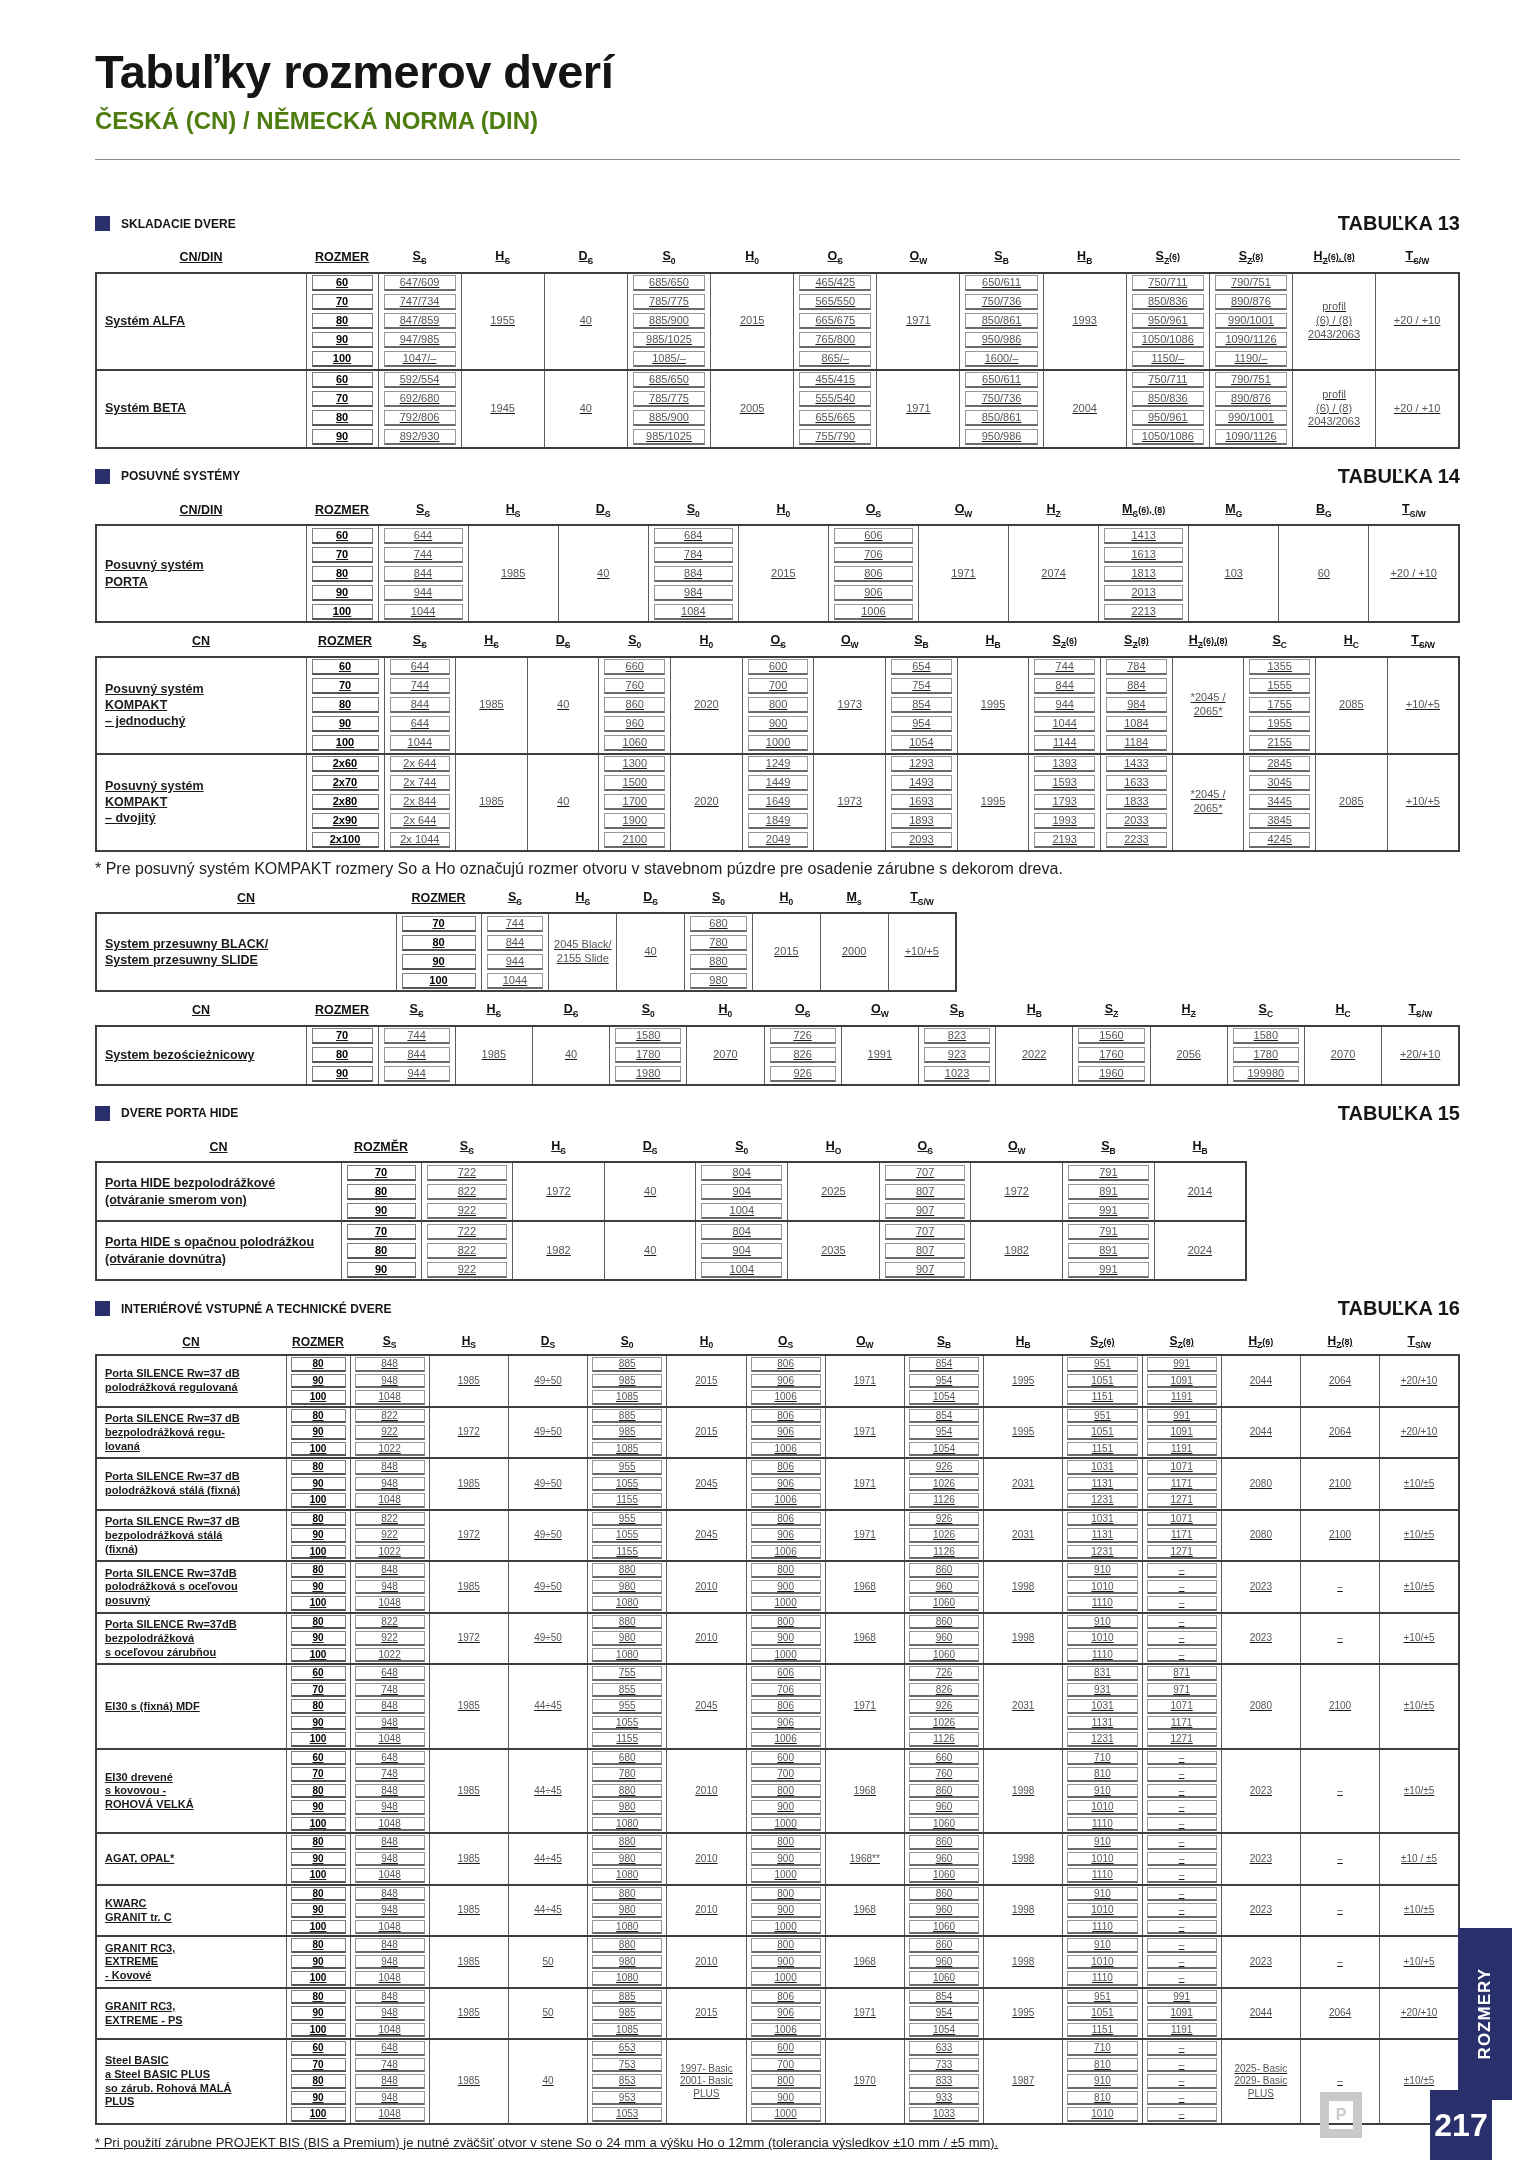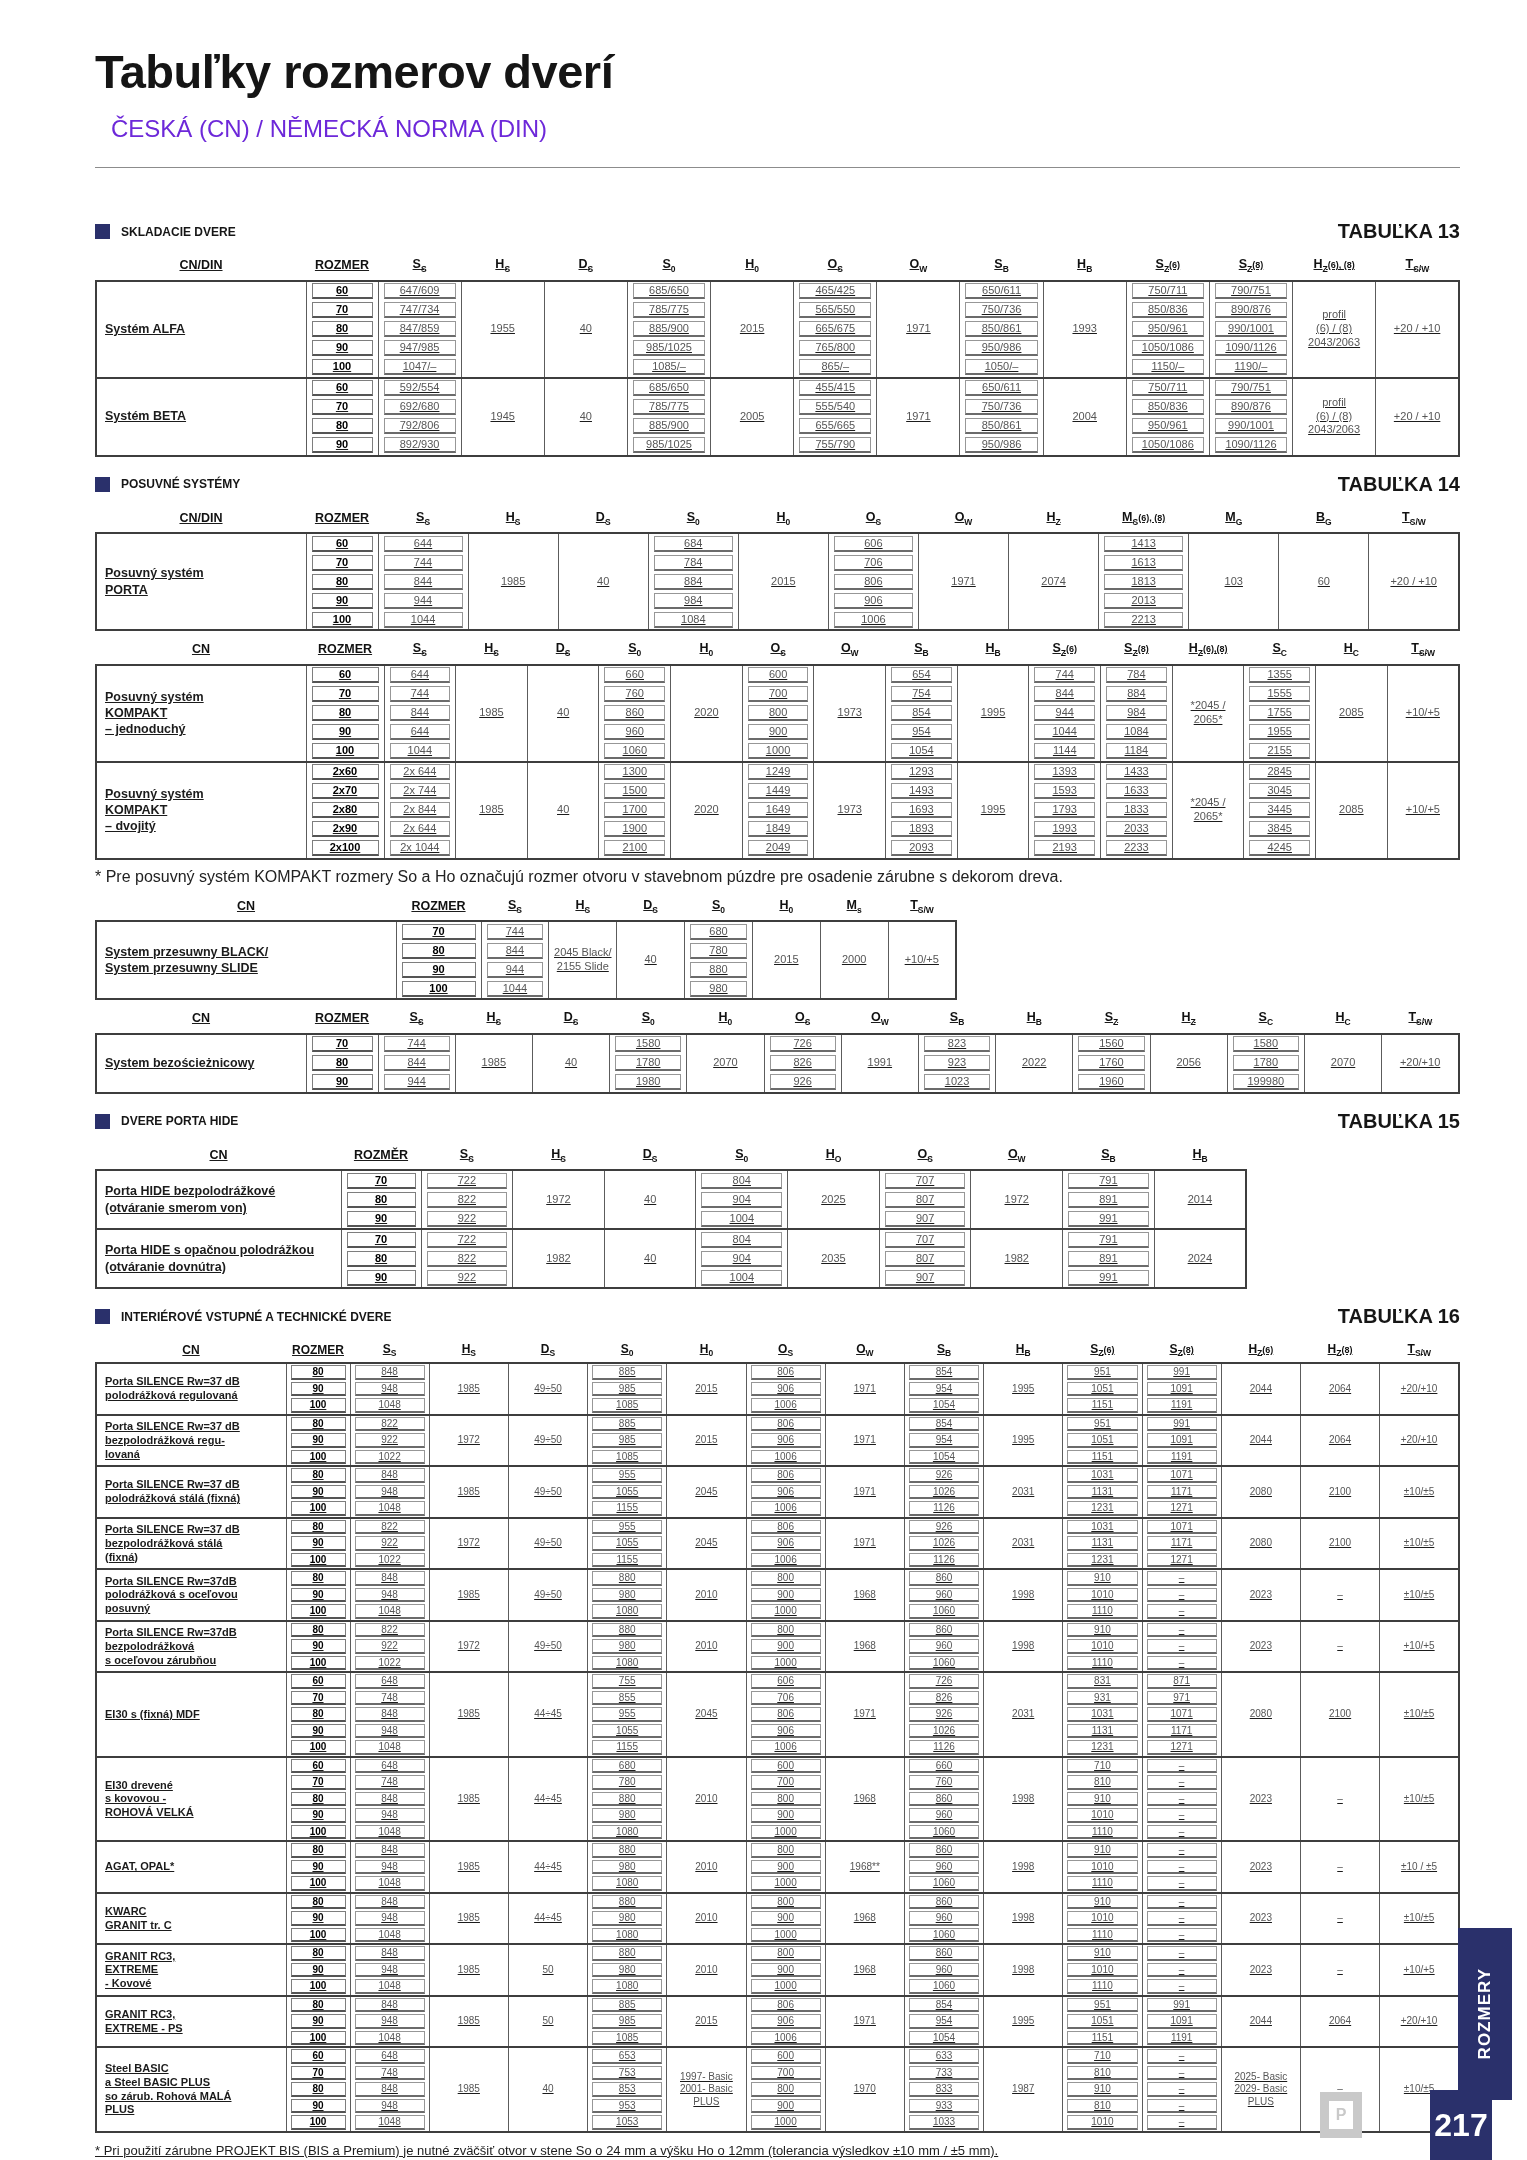--- a/index.html
+++ b/index.html
@@ -1,21 +1,21 @@
 <!DOCTYPE html>
 <html style="--accent: #2a306b;"><head>
 <meta charset="utf-8">
 <style>
   html,body{margin:0;padding:0;background:#e8e8e8;}
   .page{position:relative;width:1527px;height:2160px;background:#ffffff;overflow:hidden;
         box-sizing:border-box;padding:44px 67px 16px 95px;
         font-family:"Liberation Sans","DejaVu Sans",sans-serif;color:#1b1b1b;}
   .content{width:1365px;}
   h1{margin:0 0 8px 0;font-size:47px;font-weight:800;letter-spacing:-0.5px;color:#151515;}
-  h2{margin:16px;font-size:24px;font-weight:400;color:#6d28d9;}
+  h2{margin:0;font-size:24px;font-weight:700;color:#4d7c0f;}
   .divider{border:none;border-top:1px solid #8c8c8c;margin:24px 0 52px 0;height:0;}
   .sec{display:flex;align-items:center;margin:0 0 12px 0;}
   .sq{width:15px;height:15px;background:var(--accent,#2a306b);margin-right:11px;flex:0 0 auto;}
   .slabel{font-size:12px;font-weight:700;color:#161616;text-align:right;}
   .stab{margin-left:auto;font-size:20px;font-weight:700;color:#161616;}
   .twrap{margin-bottom:16px;}
   .twrap.tight{margin-bottom:8px;}
 
   table.dt{border-collapse:collapse;table-layout:fixed;text-decoration:underline;}
   .dt thead th{font-size:12.5px;font-weight:700;color:#111;padding:2px 0 6px 0;text-align:center;}
@@ -228,21 +228,21 @@
               <td>
                 <div class="box">1047/–</div>
               </td>
               <td>
                 <div class="box">1085/–</div>
               </td>
               <td>
                 <div class="box">865/–</div>
               </td>
               <td>
-                <div class="box">1050/–</div>
+                <div class="box">1600/–</div>
               </td>
               <td>
                 <div class="box">1150/–</div>
               </td>
               <td>
                 <div class="box">1190/–</div>
               </td>
             </tr>
           </tbody>
           <tbody>

